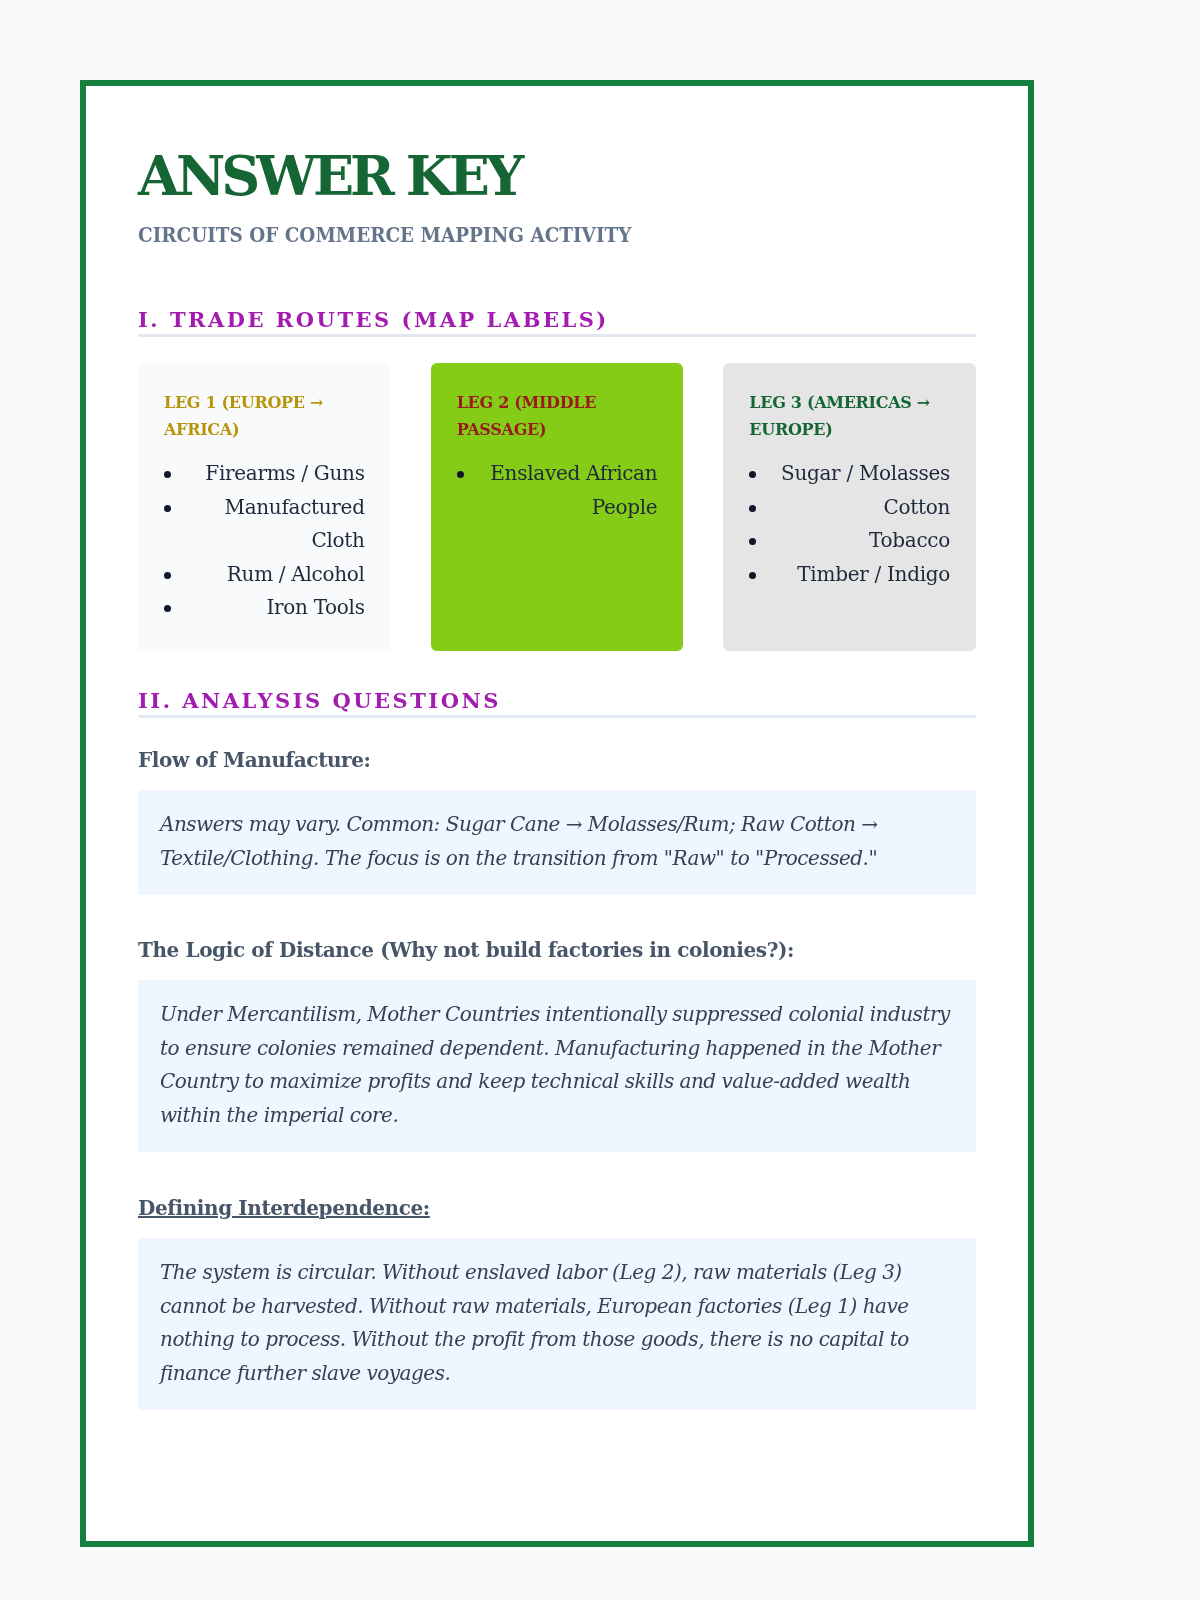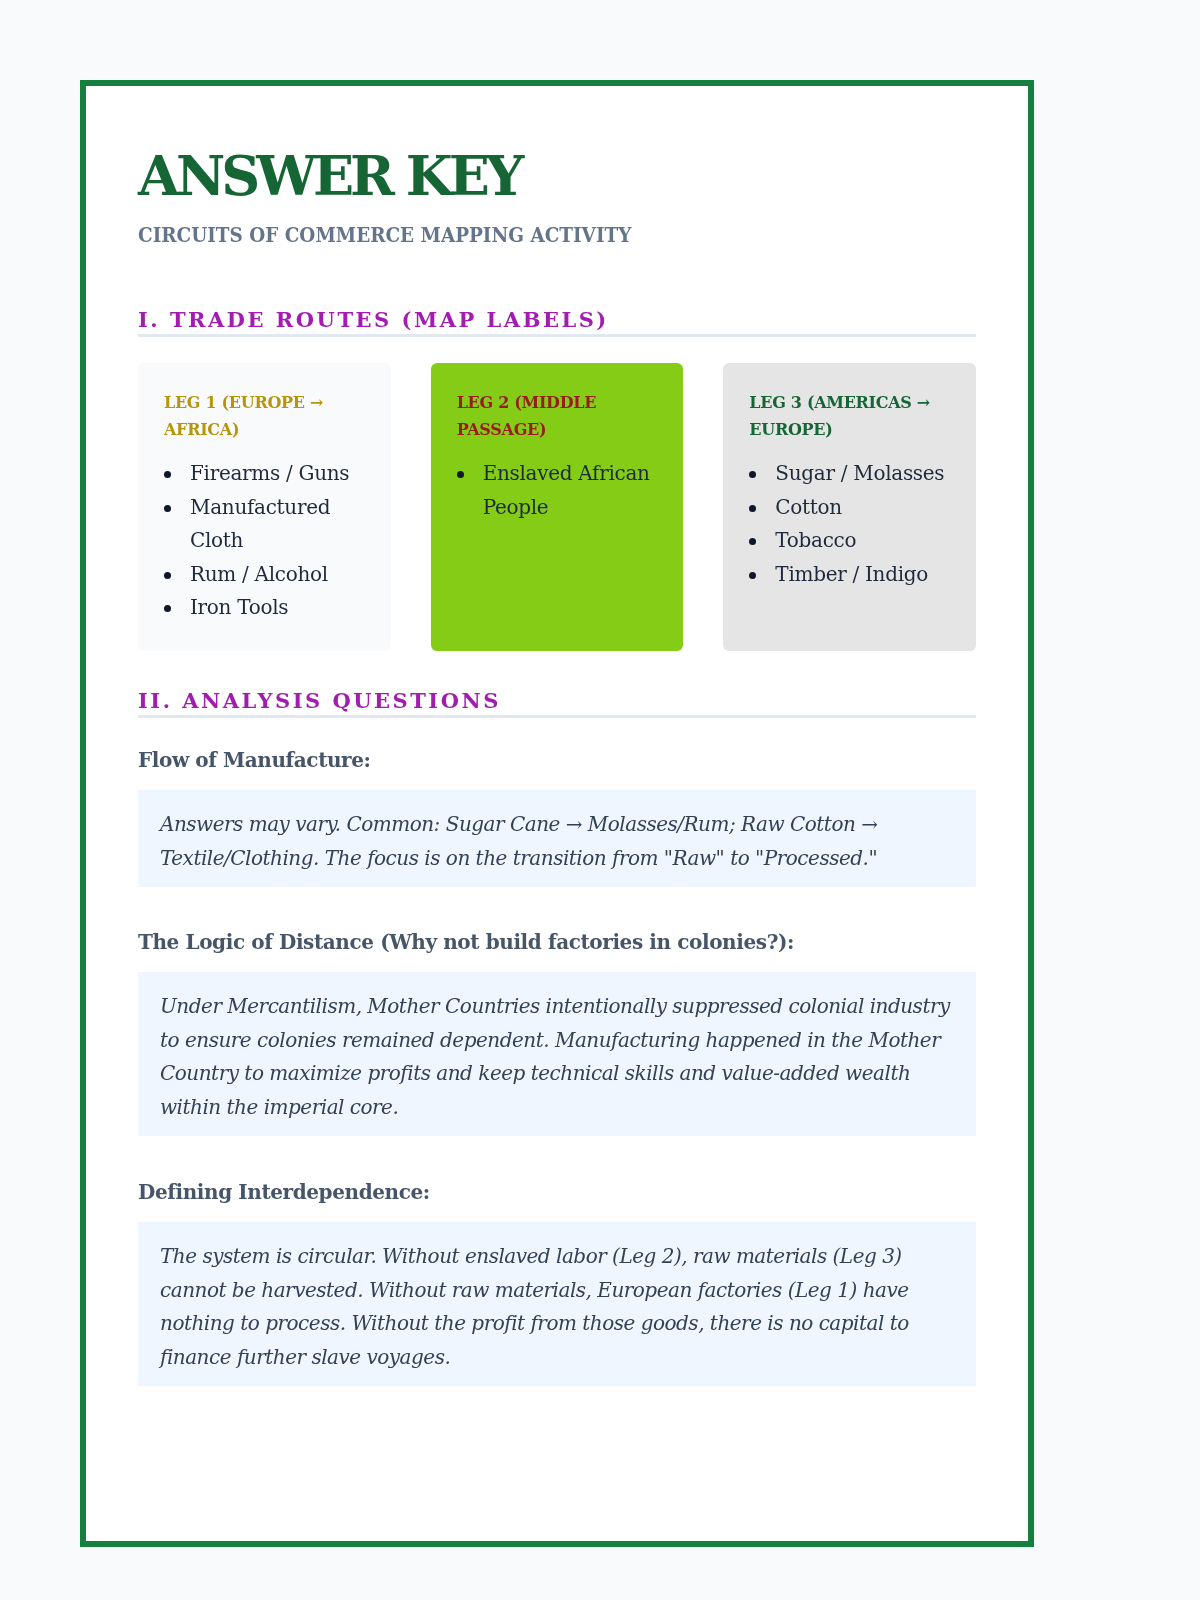--- a/index.html
+++ b/index.html
@@ -21,36 +21,36 @@
   }
   .section-head {
     font-size: 21px; font-weight: 700; color: #a21caf; letter-spacing: 2.5px;
     line-height: 28px; border-bottom: 3px solid #e2e8f0;
     transform-origin: left;
   }
   .s1 { margin-top: 58px; }
   .legs { display: flex; gap: 40px; margin-top: 26px; }
   .leg { flex: 1; height: 288px; border-radius: 6px; padding: 26px 26px 0 26px; }
   .leg-head { font-size: 16px; font-weight: 700; line-height: 27px; letter-spacing: -0.3px; }
-  .leg ul { list-style: none; margin-top: 14px; }
+  .leg ul { list-style: none; margin-top: 14px; text-align: right; }
   .leg li { position: relative; padding-left: 26px; font-size: 20px; line-height: 33.5px; color: #1e293b; letter-spacing: -0.3px; }
   .leg li::before { content: ""; position: absolute; left: 0; top: 14px; width: 7px; height: 7px; border-radius: 50%; background: #0f172a; }
   .leg-1 { background: #f8fafc; } .leg-1 .leg-head { color: #b7950b; }
   .leg-2 { background: #84cc16; } .leg-2 .leg-head { color: #991b1b; }
   .leg-3 { background: #e5e5e5; } .leg-3 .leg-head { color: #166534; }
   .s2 { margin-top: 36px; }
   .q-label { font-size: 20px; font-weight: 700; color: #475569; line-height: 28px; letter-spacing: -0.4px; }
   .answer {
-    background: #eff6ff; border-radius: 0; padding: 18px 22px 12px 22px;
+    background: #eff6ff; border-radius: 0; padding: 18px 22px 20px 22px;
     font-style: italic; font-size: 20px; line-height: 33.5px; color: #334155; letter-spacing: -0.5px;
     margin-top: 16px;
   }
   .q1 { margin-top: 28px; }
   .q2 { margin-top: 41px; }
-  .q3 { margin-top: 42px; }
+  .q3 { margin-top: 42px; text-decoration: underline; }
 </style>
 </head>
 <body>
 
 <div class="sheet">
   <h1 class="title">ANSWER KEY</h1>
   <div class="subtitle">CIRCUITS OF COMMERCE MAPPING ACTIVITY</div>
 
   <h2 class="section-head s1">I. TRADE ROUTES (MAP LABELS)</h2>
 

